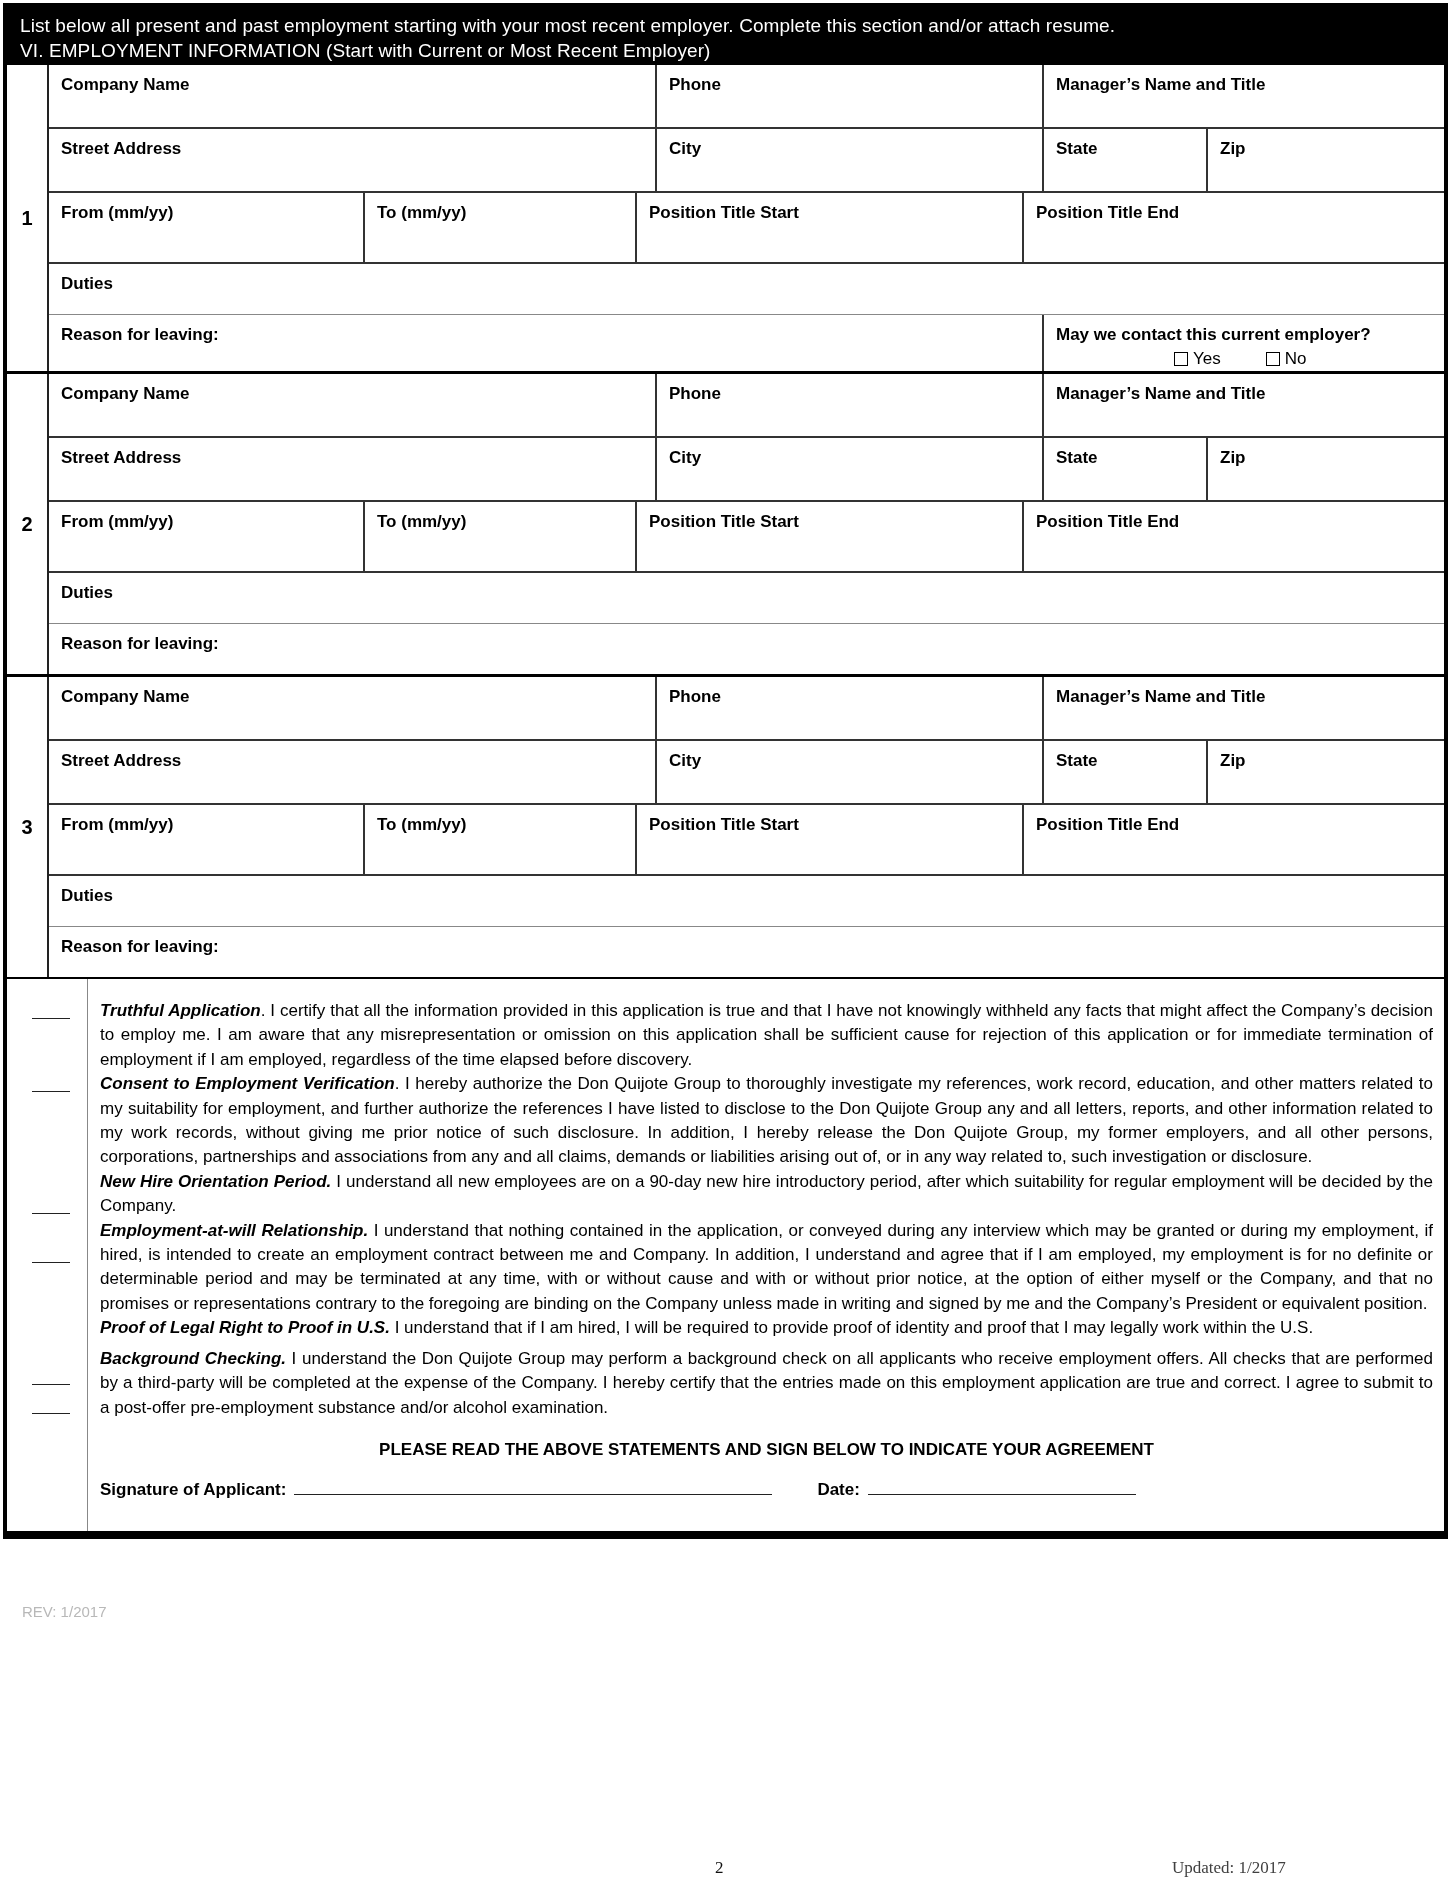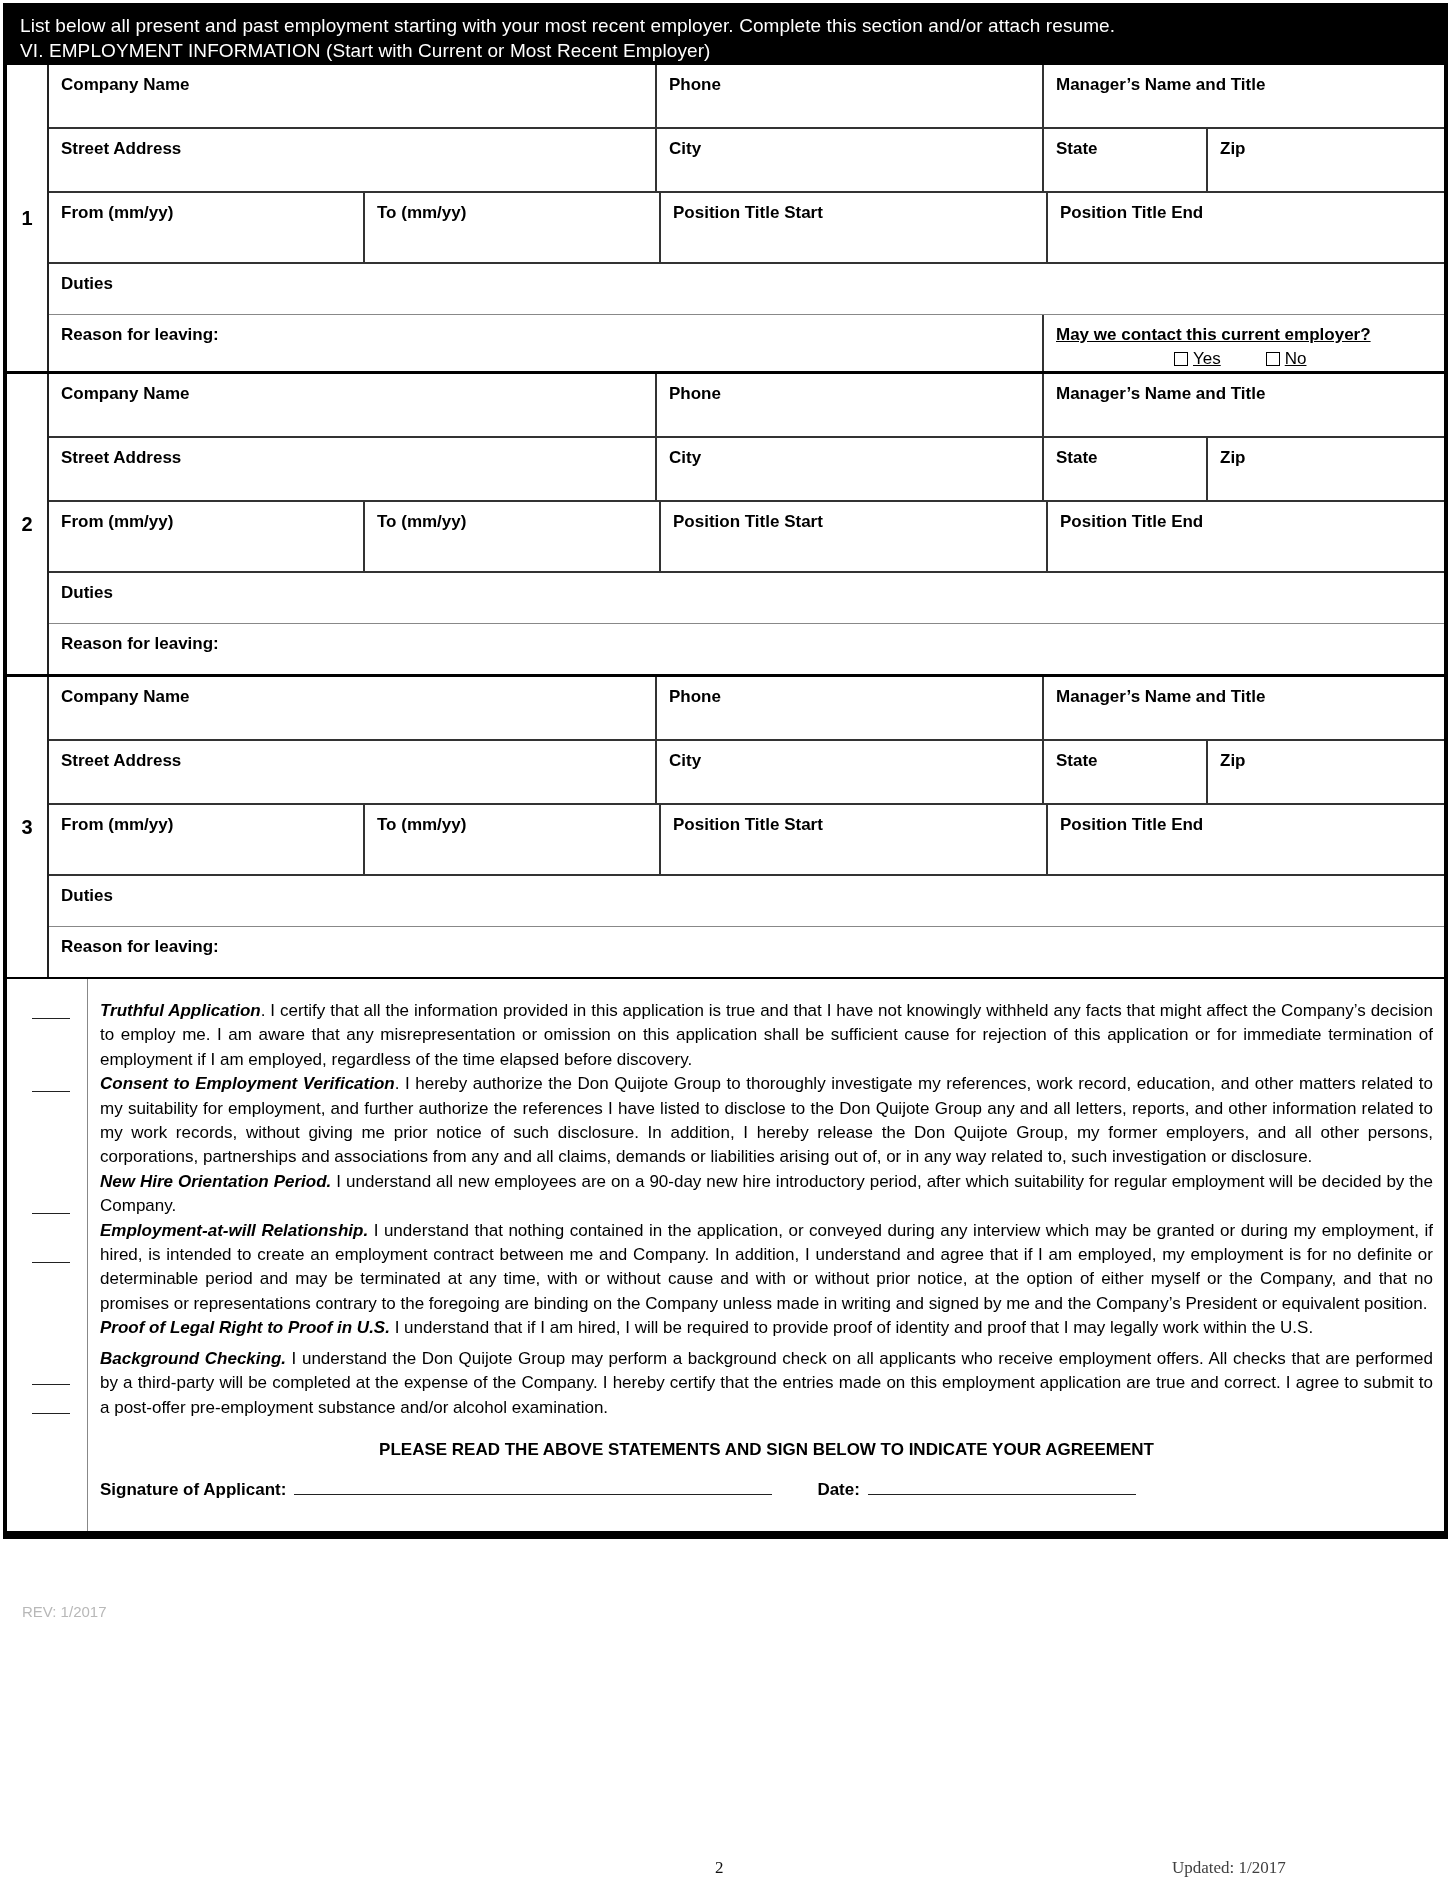--- a/index.html
+++ b/index.html
@@ -40,24 +40,24 @@
   .h62 { height: 62px; }
   .h68 { height: 69px; }
   .h50 { height: 50px; }
   .h57 { height: 56px; }
   .w-company { width: 608px; }
   .w-phone { width: 387px; }
   .w-mgr { flex: 1; }
   .w-state { width: 164px; }
   .w-zip { flex: 1; }
   .w-from { width: 316px; }
-  .w-to { width: 296px; }
+  .w-to { width: 272px; }
   .w-full { flex: 1; }
   .w-reason { width: 995px; }
-  .contact-cell { flex: 1; padding: 10px 4px 0 12px; font-weight: bold; font-size: 17px; text-decoration: underline; }
+  .contact-cell { flex: 1; padding: 10px 4px 0 12px; font-weight: bold; font-size: 17px; }
   .contact-opts {
     font-weight: normal; font-size: 17px; margin-top: 4px; padding-left: 118px;
     display: flex; gap: 45px;
   }
   .chk { display: inline-flex; align-items: center; gap: 5px; cursor: pointer; }
   .box {
     display: inline-block; width: 14px; height: 14px; border: 1.5px solid #000;
   }
 
   

